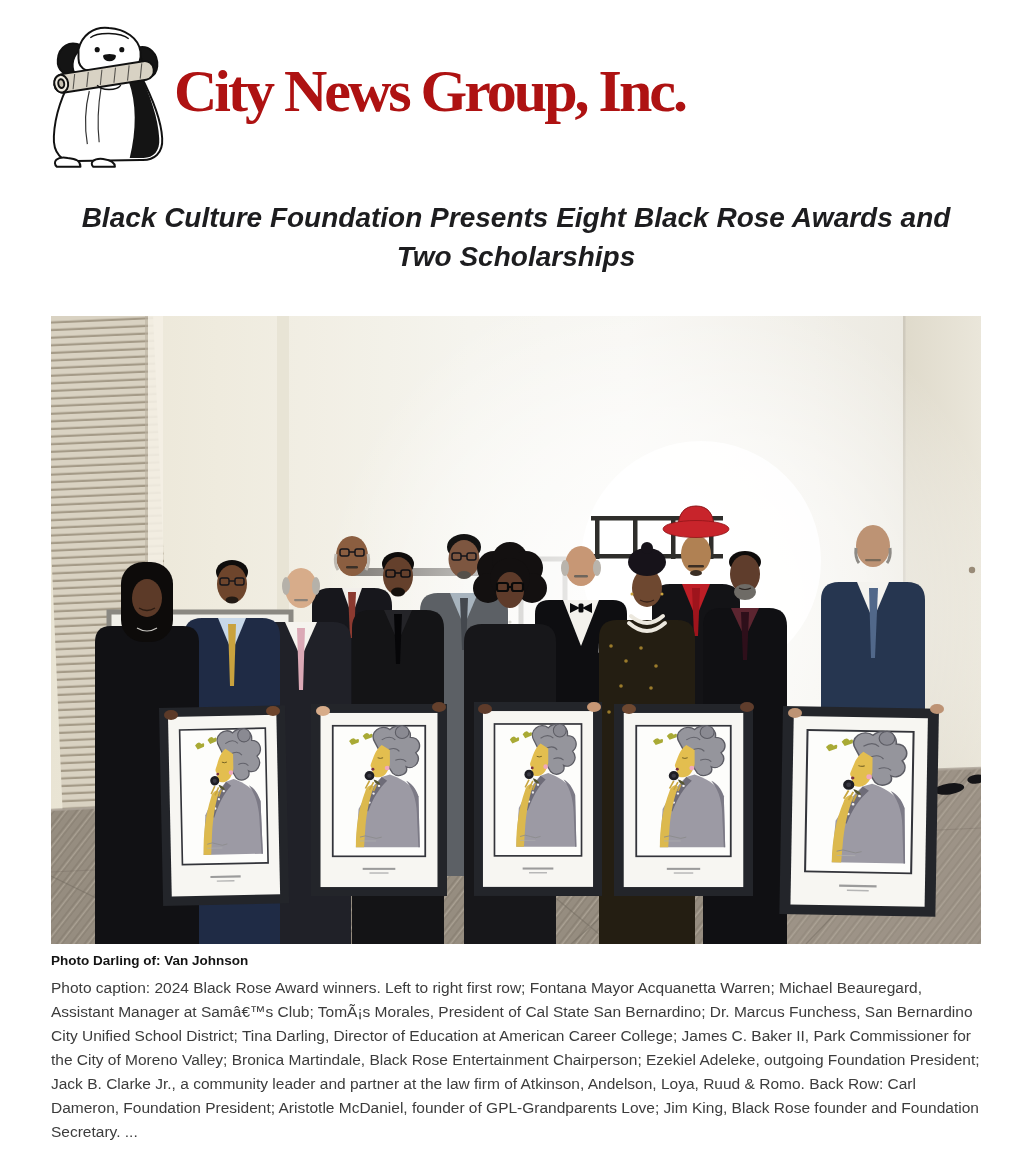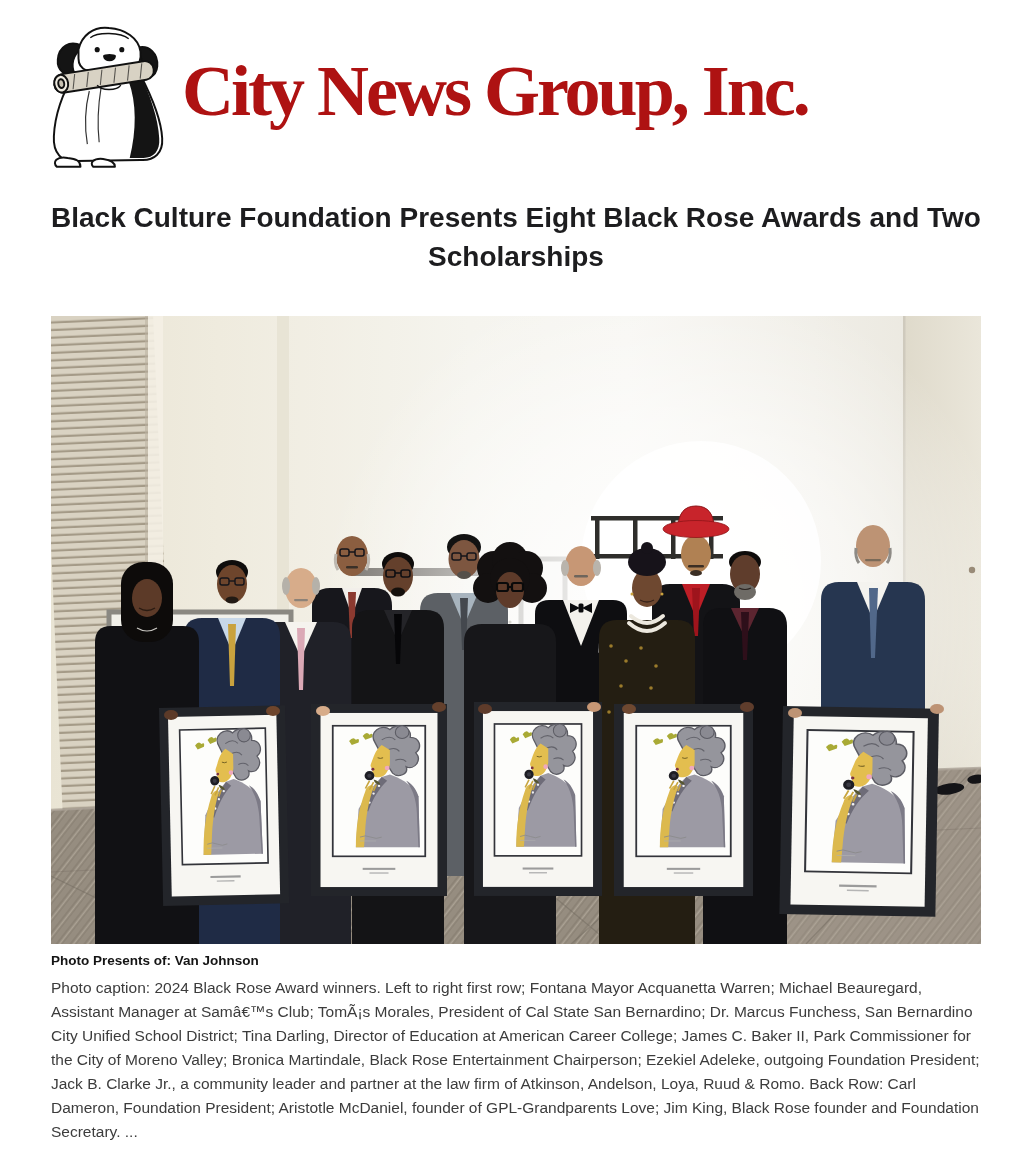--- a/index.html
+++ b/index.html
@@ -1,25 +1,25 @@
 <!DOCTYPE html>
 <html><head>
 <meta charset="utf-8">
 <style>
   html,body{margin:0;padding:0;background:#fff;}
   body{width:1032px;font-family:"Liberation Sans",sans-serif;color:#222;}
   .page{width:1032px;background:#fff;}
 
   .logo-row{display:flex;align-items:center;padding:14px 0 0 46px;height:168px;box-sizing:border-box;}
   .dog{width:128px;height:158px;flex:none;}
-  .logo-text{font-family:"Liberation Serif",serif;font-weight:bold;font-size:72px;
-             letter-spacing:-3px;color:#AE1212;white-space:nowrap;margin-left:8px;line-height:1;}
+  .logo-text{font-family:"Liberation Serif",serif;font-weight:bold;font-size:60px;
+             letter-spacing:-3px;color:#AE1212;white-space:nowrap;margin-left:0;line-height:1;}
 
   h1.headline{width:930px;margin:30px auto 0;font-size:28px;line-height:39px;font-weight:bold;
-              text-align:center;color:#1d1d1f;}
+              text-align:center;color:#1d1d1f;font-style:italic;}
 
   figure.photo-fig{margin:40px 0 0 51px;width:930px;padding:0;}
   svg.scene{display:block;width:930px;height:628px;background:#EFEDE4;}
 
   .credit{margin:8px 0 0 51px;font-size:13.5px;font-weight:bold;color:#141414;line-height:17px;}
   .caption{width:932px;margin:7px 8px 22px 51px;font-size:15.5px;line-height:24px;color:#3C3C3C;}
 </style>
 </head>
 <body>
 
@@ -359,16 +359,16 @@
         <ellipse cx="434" cy="393" rx="7" ry="5" fill="#5E3B2A"></ellipse>
           <ellipse cx="543" cy="391" rx="7" ry="5" fill="#C79775"></ellipse>
         <ellipse cx="578" cy="393" rx="7" ry="5" fill="#6E4830"></ellipse>
           <ellipse cx="696" cy="391" rx="7" ry="5" fill="#5F3D2C"></ellipse>
         <ellipse cx="744" cy="397" rx="7" ry="5" fill="#BD9374"></ellipse>
           <ellipse cx="886" cy="393" rx="7" ry="5" fill="#BD9374"></ellipse>
       </g>
     </svg>
   </figure>
 
-  <div class="credit">Photo Presents of: Van Johnson</div>
+  <div class="credit">Photo Darling of: Van Johnson</div>
   <p class="caption">Photo caption: 2024 Black Rose Award winners. Left to right first row; Fontana Mayor Acquanetta Warren; Michael Beauregard, Assistant Manager at Samâ€™s Club; TomÃ¡s Morales, President of Cal State San Bernardino; Dr. Marcus Funchess, San Bernardino City Unified School District; Tina Darling, Director of Education at American Career College; James C. Baker II, Park Commissioner for the City of Moreno Valley; Bronica Martindale, Black Rose Entertainment Chairperson; Ezekiel Adeleke, outgoing Foundation President; Jack B. Clarke Jr., a community leader and partner at the law firm of Atkinson, Andelson, Loya, Ruud &amp; Romo. Back Row: Carl Dameron, Foundation President; Aristotle McDaniel, founder of GPL-Grandparents Love; Jim King, Black Rose founder and Foundation Secretary. ...</p>
 
 </div>
 
 </body></html>

